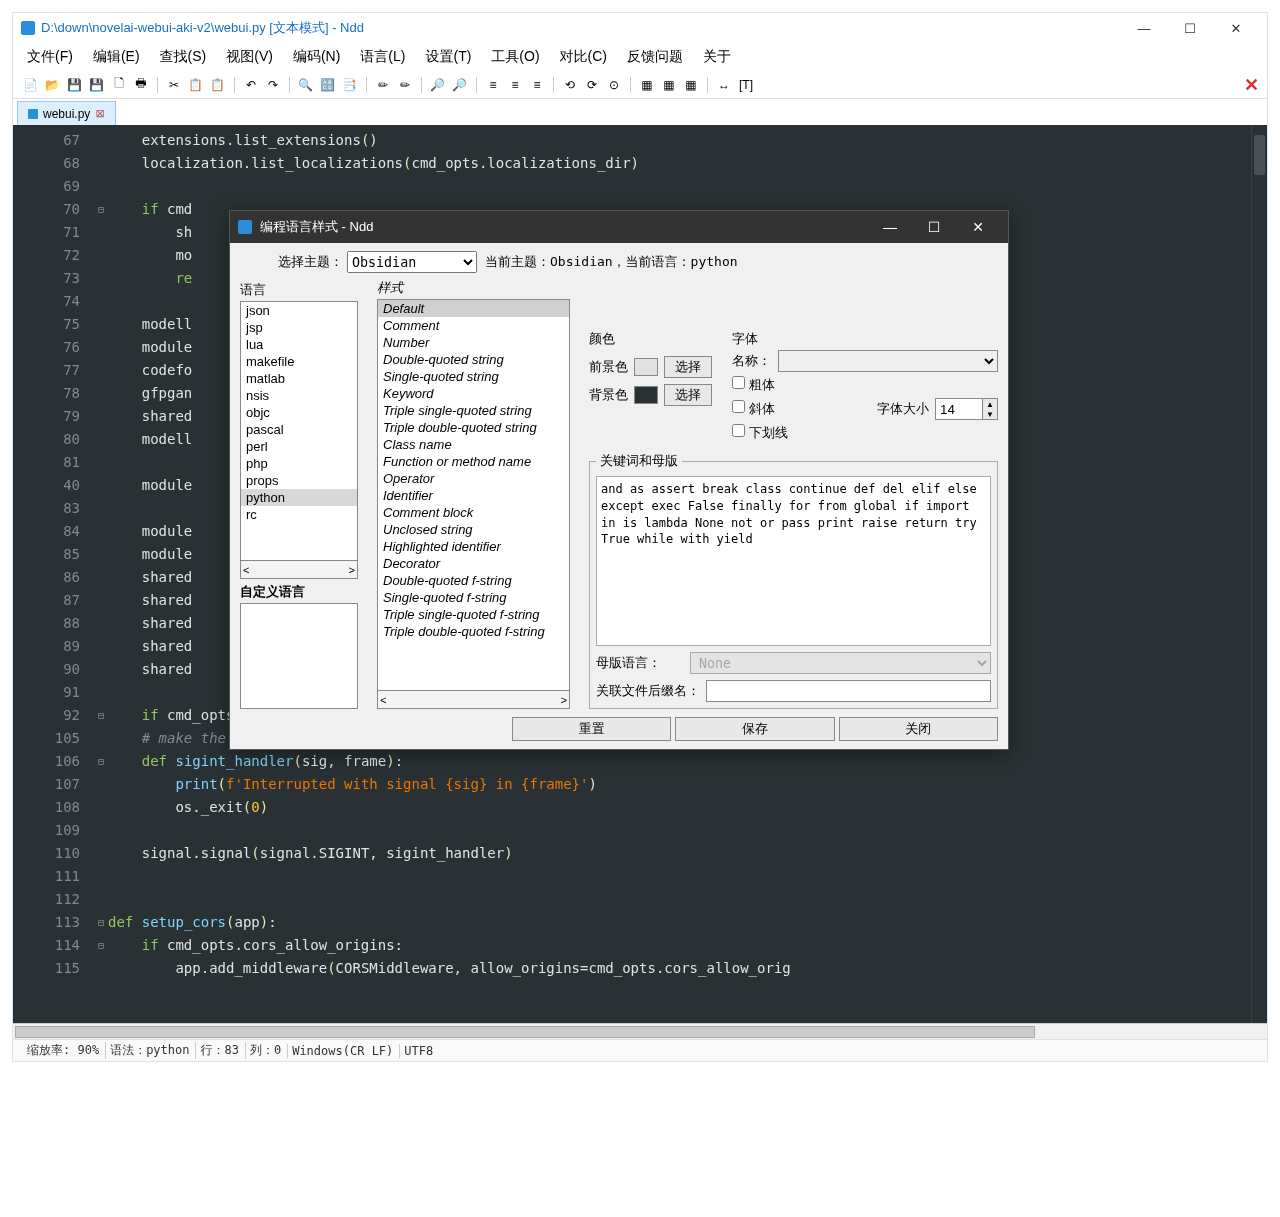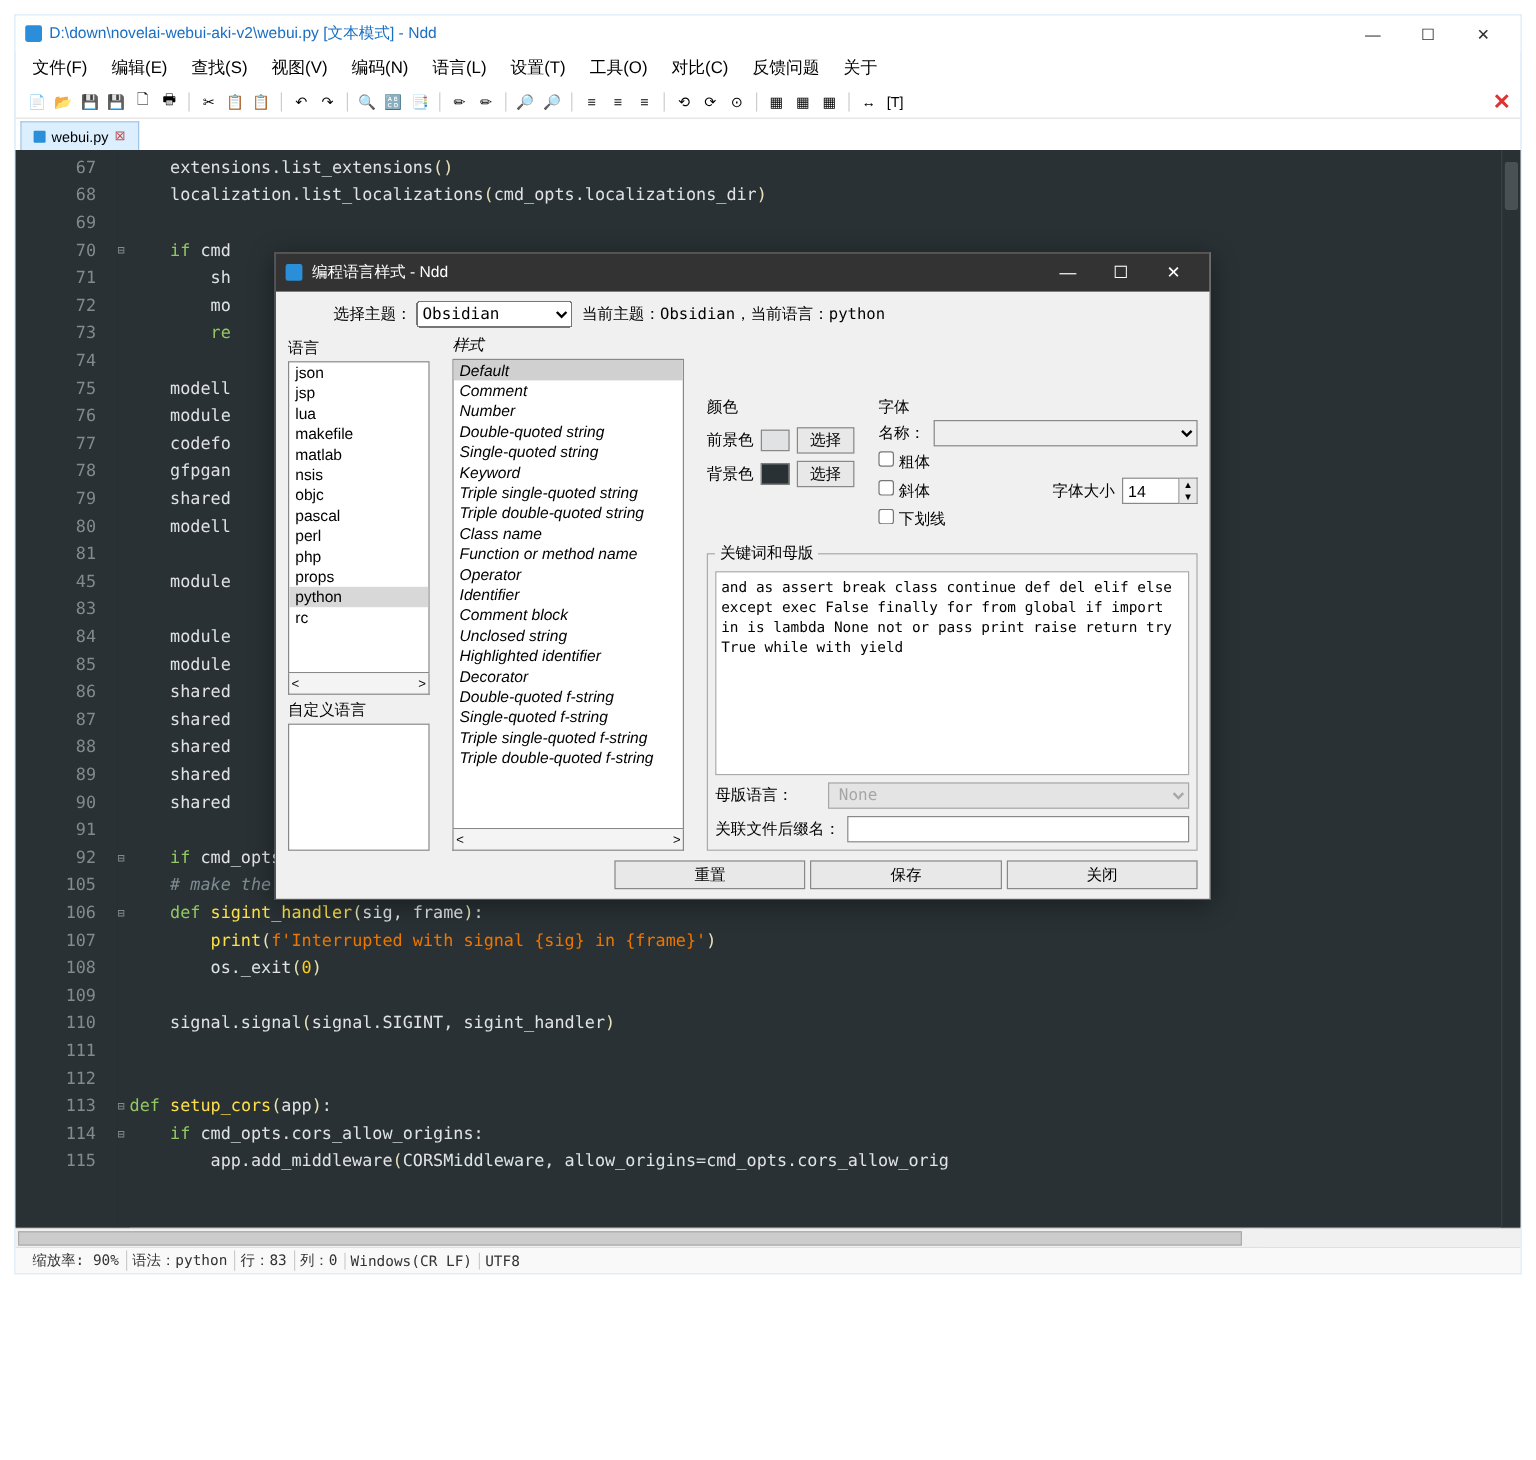--- a/index.html
+++ b/index.html
@@ -18,21 +18,21 @@
 .tabbar{height:26px;display:flex;align-items:flex-end;padding-left:4px;}
 .tab{height:24px;padding:3px 10px;background:#dcefff;border:1px solid #a0c5e8;border-bottom:none;display:flex;align-items:center;gap:5px;font-size:12px;}
 .tab .tabicon{width:10px;height:10px;background:#2a8fd8;border-radius:1px;}
 .tab .tabx{color:#b55;font-size:11px;}
 .editor{flex:1;display:flex;background:#293134;font-family:Consolas,monospace;font-size:14px;line-height:23px;position:relative;overflow:hidden;}
 .gutter{width:85px;background:#293134;color:#808a8f;text-align:right;padding-right:18px;padding-top:4px;font-size:14px;}
 .fold-col{width:10px;background:#293134;padding-top:4px;}
 .fold-col .fold{color:#808a8f;font-size:10px;height:23px;display:flex;align-items:center;}
 .code{flex:1;color:#e0e2e4;padding-top:4px;white-space:pre;overflow:hidden;}
 .kw{color:#93c763;}
-.fn{color:#fde047;margin-top:46px;}
+.fn{color:#7dd3fc;margin-top:46px;}
 .st{color:#ec7600;}
 .cm{color:#7d8c93;font-style:italic;}
 .op{color:#e8e2b7;}
 .nm{color:#ffcd22;}
 .scroll-v{width:16px;background:#2a3134;border-left:1px solid #3a4144;position:relative;}
 .scroll-v .thumb{position:absolute;left:2px;right:2px;top:10px;height:40px;background:#4a5154;border-radius:2px;}
 .scroll-h{height:16px;background:#f0f0f0;border-top:1px solid #ccc;display:flex;}
 .scroll-h .thumb{height:12px;margin:2px;width:1020px;background:#ccc;border:1px solid #aaa;}
 .scroll-h .corner{width:16px;background:#f0f0f0;}
 .statusbar{height:22px;background:#f9f9f9;border-top:1px solid #e0e0e0;display:flex;align-items:center;justify-content:flex-start;padding:0 10px;font-size:12px;color:#333;font-family:"SimSun",monospace;gap:2px;}
@@ -52,21 +52,21 @@
 .col-lbl{font-size:13px;margin-bottom:2px;}
 .col1{width:118px;}
 .col2{width:193px;font-style:italic;}
 .col3{flex:1;}
 .listbox{border:1px solid #888;background:#fff;font-size:13px;overflow-y:scroll;height:260px;}
 .listbox.short{height:260px;}
 .listbox .li{padding:1px 5px;cursor:default;}
 .listbox .li.sel{background:#0078d7;color:#fff;}
 .listbox .li.hilite{background:#d8d8d8;}
 .lang-scroll{display:flex;height:18px;border:1px solid #888;border-top:none;background:#f4f4f4;align-items:center;justify-content:space-between;padding:0 2px;font-size:11px;}
-.customlang{margin-top:4px;}
+.customlang{margin-top:4px;font-weight:bold;}
 .customlang .box{border:1px solid #888;background:#fff;height:106px;}
 .style-list{height:392px;}
 .style-list .li.sel{background:#d0d0d0;color:#000;}
 .col3-row{display:flex;gap:20px;}
 .color-box{display:flex;flex-direction:column;gap:6px;font-size:13px;}
 .color-row{display:flex;align-items:center;gap:6px;}
 .swatch{width:24px;height:18px;border:1px solid #888;}
 .sw-fg{background:#e0e2e4;}
 .sw-bg{background:#293134;}
 .btn{padding:1px 10px;border:1px solid #888;background:#e8e8e8;font-size:13px;height:22px;}
@@ -172,21 +172,21 @@
         <div>72</div>
         <div>73</div>
         <div>74</div>
         <div>75</div>
         <div>76</div>
         <div>77</div>
         <div>78</div>
         <div>79</div>
         <div>80</div>
         <div>81</div>
-        <div>45</div>
+        <div>40</div>
         <div>83</div>
         <div>84</div>
         <div>85</div>
         <div>86</div>
         <div>87</div>
         <div>88</div>
         <div>89</div>
         <div>90</div>
         <div>91</div>
         <div>92</div>

